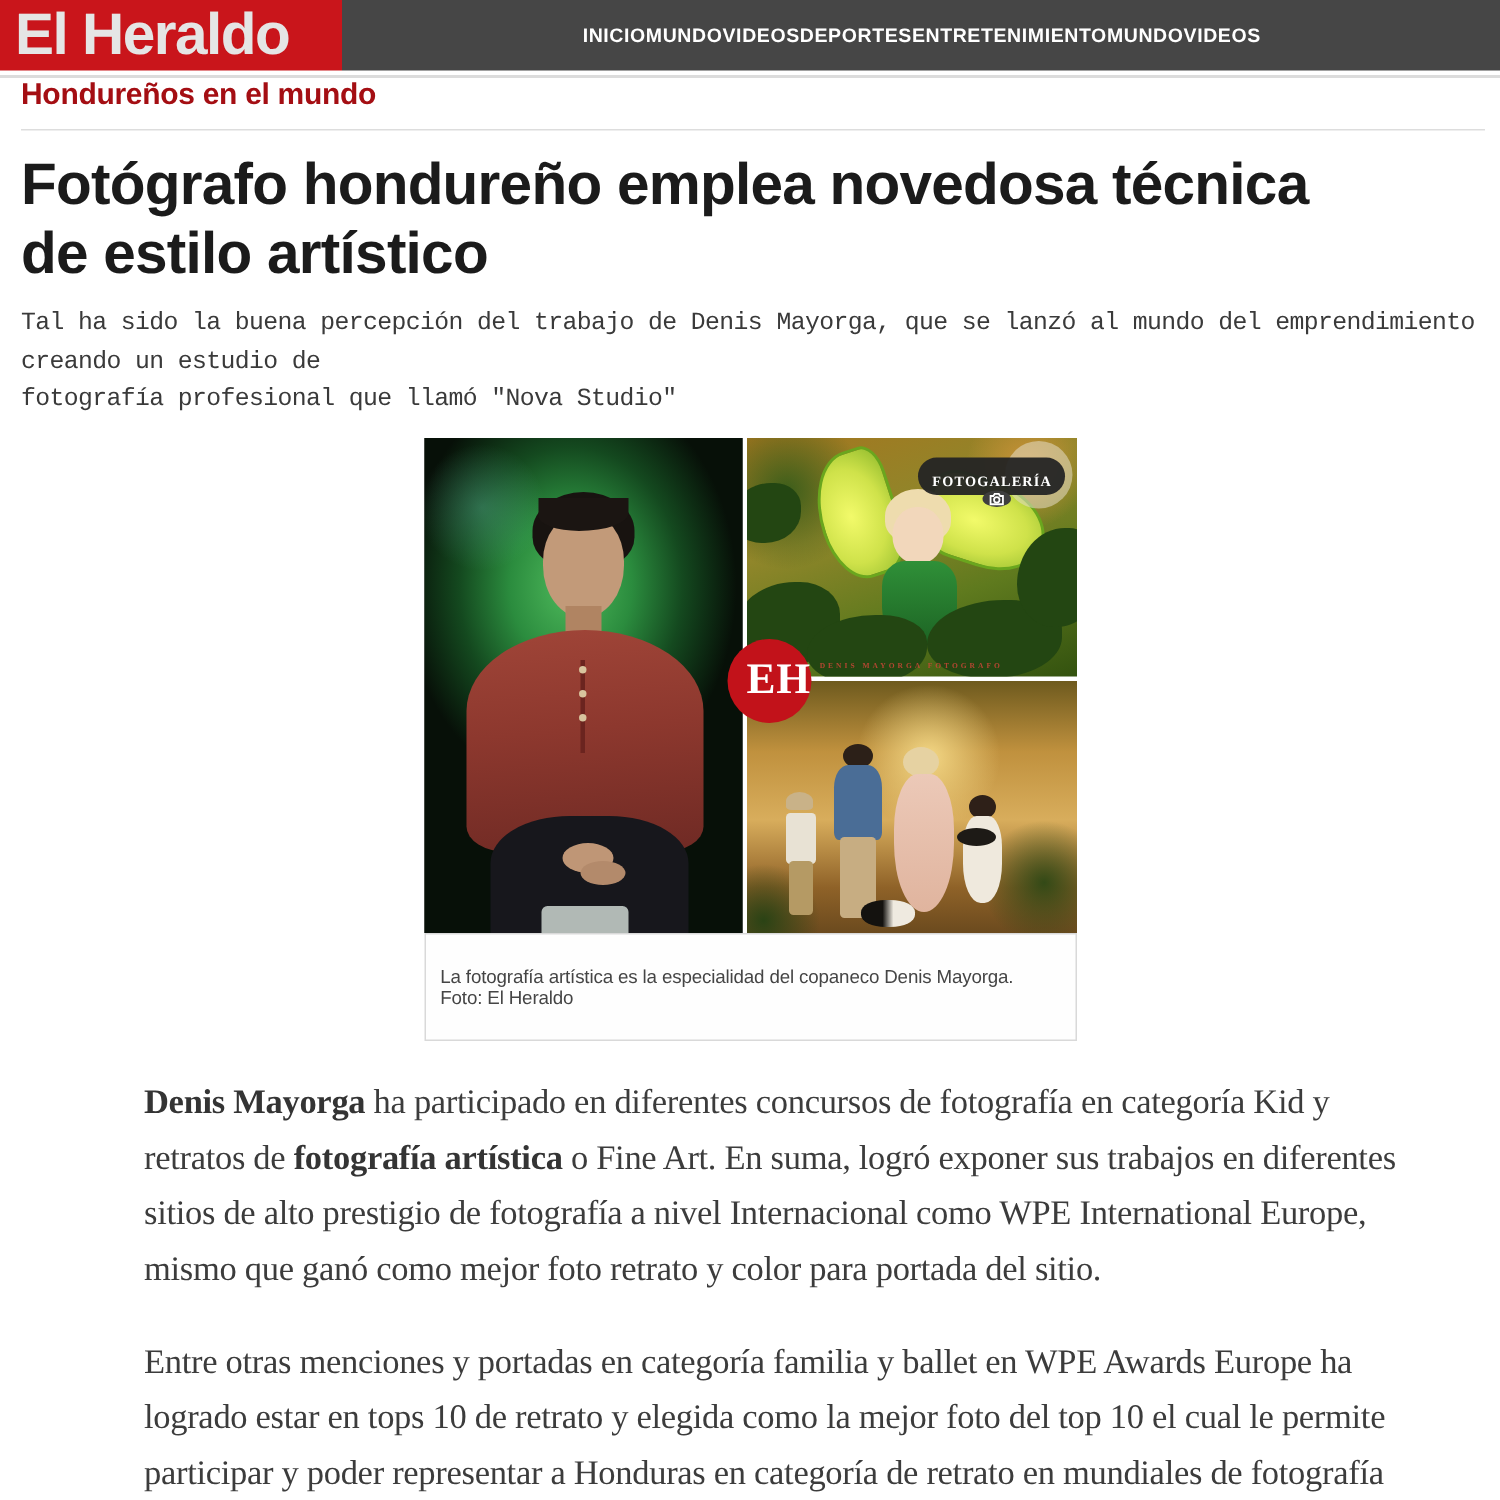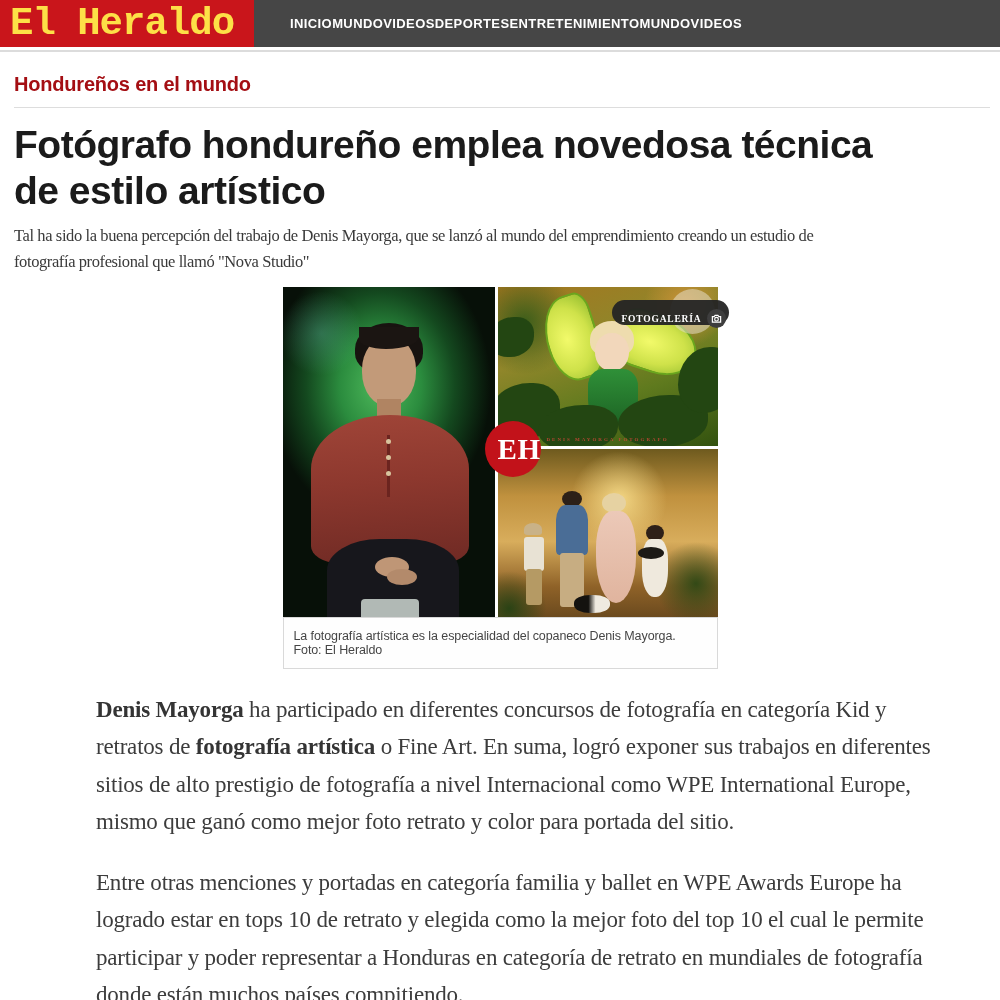--- a/index.html
+++ b/index.html
@@ -2,48 +2,48 @@
 <html><head>
 <meta charset="utf-8">
 <style>
   * { margin:0; padding:0; box-sizing:border-box; }
   html,body { width:1000px; background:#fff; font-family:"Liberation Sans", sans-serif; }
   body { width:1000px; height:1000px; overflow:hidden; }
 
   
   .masthead { display:flex; height:47px; width:1000px; }
   .logo-block {
-    width:254px; height:47px; background:#c9151b; color:#fde047;
-    font-family:Liberation Mono, monospace; font-weight:bold; font-size:39px;
+    width:228px; height:47px; background:#c9151b; color:#e5e5e5;
+    font-family:Liberation Sans, sans-serif; font-weight:bold; font-size:39px;
     display:flex; align-items:center; padding-left:10px; letter-spacing:-1px;
     cursor:pointer; flex:none;
   }
   .nav-bar {
     flex:1; background:#464646; display:flex; align-items:center;
-    justify-content:flex-start; padding:0 22px 0 36px;
+    justify-content:center; padding:0 22px 0 23px;
   }
   .nav-item {
     color:#fff; font-size:13px; font-weight:bold; letter-spacing:0.4px;
     cursor:pointer; white-space:nowrap;
   }
   .header-line { height:2px; background:#dcdcdc; margin-top:3px; }
 
   
   .content { padding:0 14px; }
   .category-link {
-    margin-top:21px; color:#a40e13; font-size:20px; font-weight:bold;
+    color:#a40e13; font-size:20px; font-weight:bold;
     letter-spacing:-0.2px; cursor:pointer; display:inline-block;
   }
   .head-divider { border:none; border-top:1px solid #ddd; margin:11px 0 0 0; width:976px; }
   .article-title {
     margin-top:14px; font-family:Liberation Sans, sans-serif; font-weight:bold;
     color:#1b1b1b; font-size:39px; line-height:1.18; letter-spacing:-0.5px;
   }
   .article-deck {
-    margin-top:9px; font-family:Liberation Serif, serif; color:#3a3a3a;
+    margin-top:9px; font-family:Liberation Mono, monospace; color:#3a3a3a;
     font-size:16.5px; line-height:1.55; letter-spacing:-0.4px;
   }
 
   
   .figure-wrap { width:435px; margin:13px auto 0 auto; position:relative; }
   .collage { position:relative; width:435px; height:330px; background:#fff; cursor:pointer; }
   .panel { position:absolute; overflow:hidden; }
 
   
   .panel-portrait { left:0; top:0; width:212px; height:330px;
@@ -117,35 +117,35 @@
   .eh-badge span { color:#fff; font-family:"Liberation Serif", serif; font-weight:bold; font-size:29px; letter-spacing:0.5px; }
 
   
   .galeria-ring {
     position:absolute; left:387px; top:2px; width:45px; height:45px; border-radius:50%;
     background:rgba(228,220,198,0.55); z-index:3;
   }
   .galeria-pill {
     position:absolute; left:329px; top:13px; height:25px; z-index:4;
     background:rgba(36,36,36,0.95); border-radius:13px;
-    display:flex; align-items:center; padding:12px 3px 0 10px; cursor:pointer;
+    display:flex; align-items:center; padding:12px 3px 0 10px; cursor:pointer;flex-direction:column;
   }
   .galeria-label {
     color:#fff; font-family:"Liberation Serif", serif; font-weight:bold;
     font-size:9.5px; letter-spacing:0.8px; margin-right:6px; white-space:nowrap;
   }
   .galeria-cam {
     width:19px; height:19px; border-radius:50%; background:#3e3e3e;
     display:flex; align-items:center; justify-content:center;
   }
 
   
   .figure-caption {
     width:435px; border:1px solid #d9d9d9; background:#fefefe;
-    padding:11px 10px; font-size:12.5px; color:#454545; letter-spacing:-0.1px;
+    padding:21px 10px; font-size:12.5px; color:#454545; letter-spacing:-0.1px;
   }
 
   
   .article-body {
     margin:22px 56px 0 56px; width:880px;
     font-family:"Liberation Serif", serif; color:#3c3c3c;
     font-size:23px; line-height:1.62; letter-spacing:-0.2px;
   }
   .article-body p { margin-bottom:24px;margin-left:26px; }
   .article-body strong { color:#343434; }

